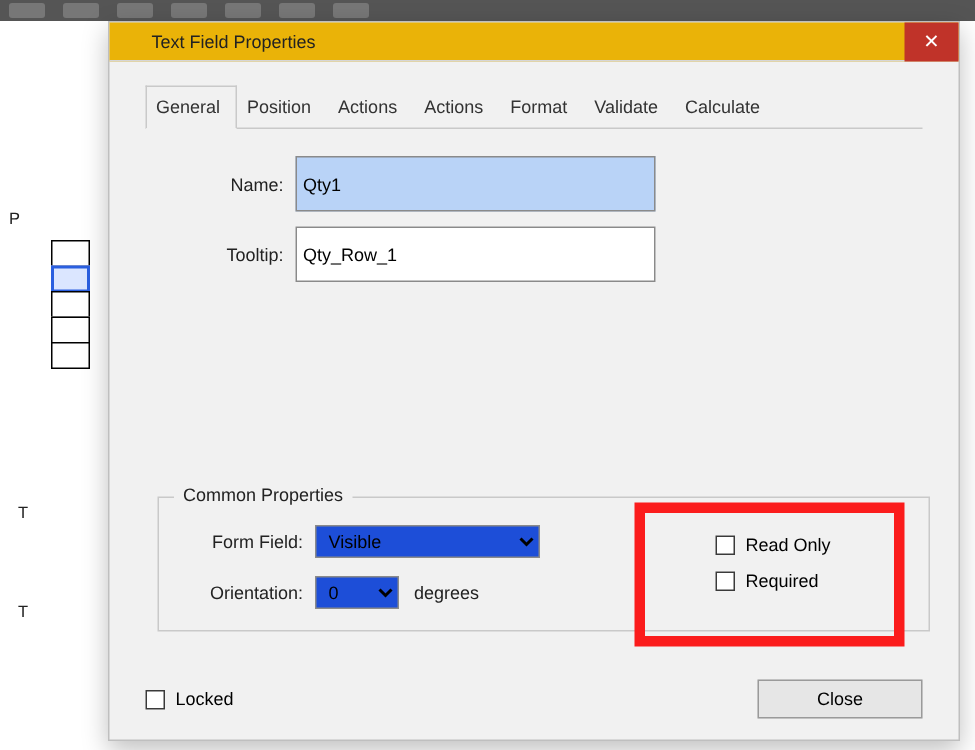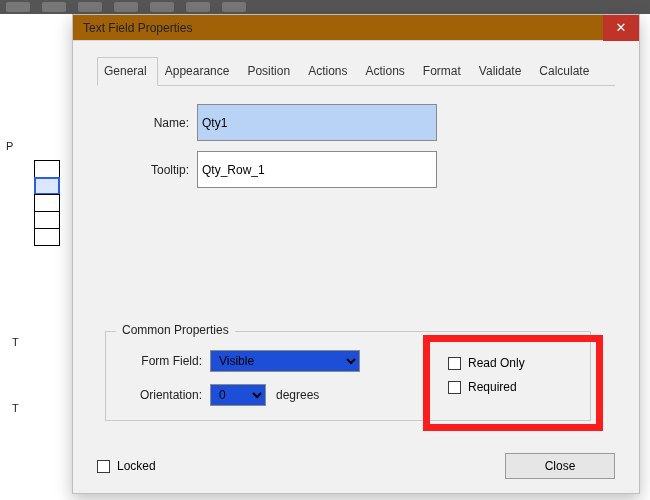--- a/index.html
+++ b/index.html
@@ -8,32 +8,32 @@
   .toolbar-bg span { display:inline-block; width:24px; height:10px; margin:2px 6px; background:#777; border-radius:2px; }
   .side-stub { position:absolute; top:140px; left:6px; font-size:11px; color:#222; }
   .side-boxes { position:absolute; top:160px; left:34px; }
   .side-boxes .row { width:26px; height:18px; border:1px solid #000; background:#fff; margin-bottom:-1px; }
   .side-boxes .row.sel { border:2px solid #2a5fe0; background:#dbe6ff; }
   .side-t { position:absolute; left:12px; font-size:11px; color:#222; }
   .dialog {
     position: absolute; top: 14px; left: 72px; width: 568px; height: 480px;
     background: #f1f1f1; border: 1px solid #bfbfbf; box-shadow: 0 6px 16px rgba(0,0,0,0.25);
   }
-  .titlebar { height: 26px; background:#a16207; border-bottom:1px solid #d6d6d6; display:flex; align-items:center; padding:0 0 0 10px; font-size:12px; color:#222;gap:33px; }
+  .titlebar { height: 26px; background:#eab308; border-bottom:1px solid #d6d6d6; display:flex; align-items:center; padding:0 0 0 28px; font-size:12px; color:#222;gap:33px; }
   .titlebar .spacer { flex:1; }
   .closebtn { width:36px; height:26px; background:#c03329; color:#fff; display:flex; align-items:center; justify-content:center; font-size:13px; cursor:pointer; }
   .tabs { display:flex; margin:16px 24px 0 24px; border-bottom:1px solid #c9c9c9; font-size:12px; }
   .tab { padding:6px 10px 7px 6px; color:#333; cursor:pointer; border:1px solid transparent; border-bottom:none; margin-bottom:-1px; }
   .tab.active { background:#f1f1f1; border-color:#c9c9c9; border-bottom:1px solid #f1f1f1; position:relative; top:0; }
   .form-area { padding: 18px 24px 8px 40px; }
   .frow { display:flex; align-items:center; margin-bottom:10px; font-size:12px; }
   .frow label { width:76px; text-align:right; margin-right:8px; color:#222; }
   .txt { width:240px; height:37px; border:1px solid #8a8a8a; background:#fff; font-size:12px; padding:2px 4px; }
   .txt.sel { background:#b9d3f7; }
-  .group { position:absolute; left:32px; right:48px; bottom:72px; border:1px solid #c9c9c9; padding:18px 16px 14px 16px; }
+  .group { position:absolute; left:32px; right:19px; bottom:72px; border:1px solid #c9c9c9; padding:18px 16px 14px 16px; }
   .group .legend { position:absolute; top:-9px; left:10px; background:#f1f1f1; padding:0 6px; font-size:12px; color:#222; }
   .grow { display:flex; align-items:center; margin-bottom:12px; font-size:12px; }
   .grow label.l { width:80px; text-align:right; margin-right:8px; color:#222; }
   .sel-box { height:22px; border:1px solid #8a8a8a; background:#1d4ed8; font-size:12px; padding:1px 4px; }
   .sel-box.wide { width:150px; }
   .sel-box.narrow { width:56px; }
   .deg { margin-left:10px; color:#222; }
   .checks { position:absolute; right:6px; top:14px; width:136px; }
   .chk { display:flex; align-items:center; font-size:12px; margin:10px 0; }
   .chk .box { width:13px; height:13px; border:1px solid #3a3a3a; margin-right:7px; background:#fff; }
@@ -63,21 +63,20 @@
 
 <div class="dialog">
   <div class="titlebar">
     <span>Text Field Properties</span>
     <span class="spacer"></span>
     <div class="closebtn">✕</div>
   </div>
 
   <div class="tabs">
     <div class="tab active">General</div>
-    <div class="tab">Appearance</div>
     <div class="tab">Position</div>
     <div class="tab">Actions</div>
     <div class="tab">Actions</div>
     <div class="tab">Format</div>
     <div class="tab">Validate</div>
     <div class="tab">Calculate</div>
   </div>
 
   <div class="form-area">
     <div class="frow">

